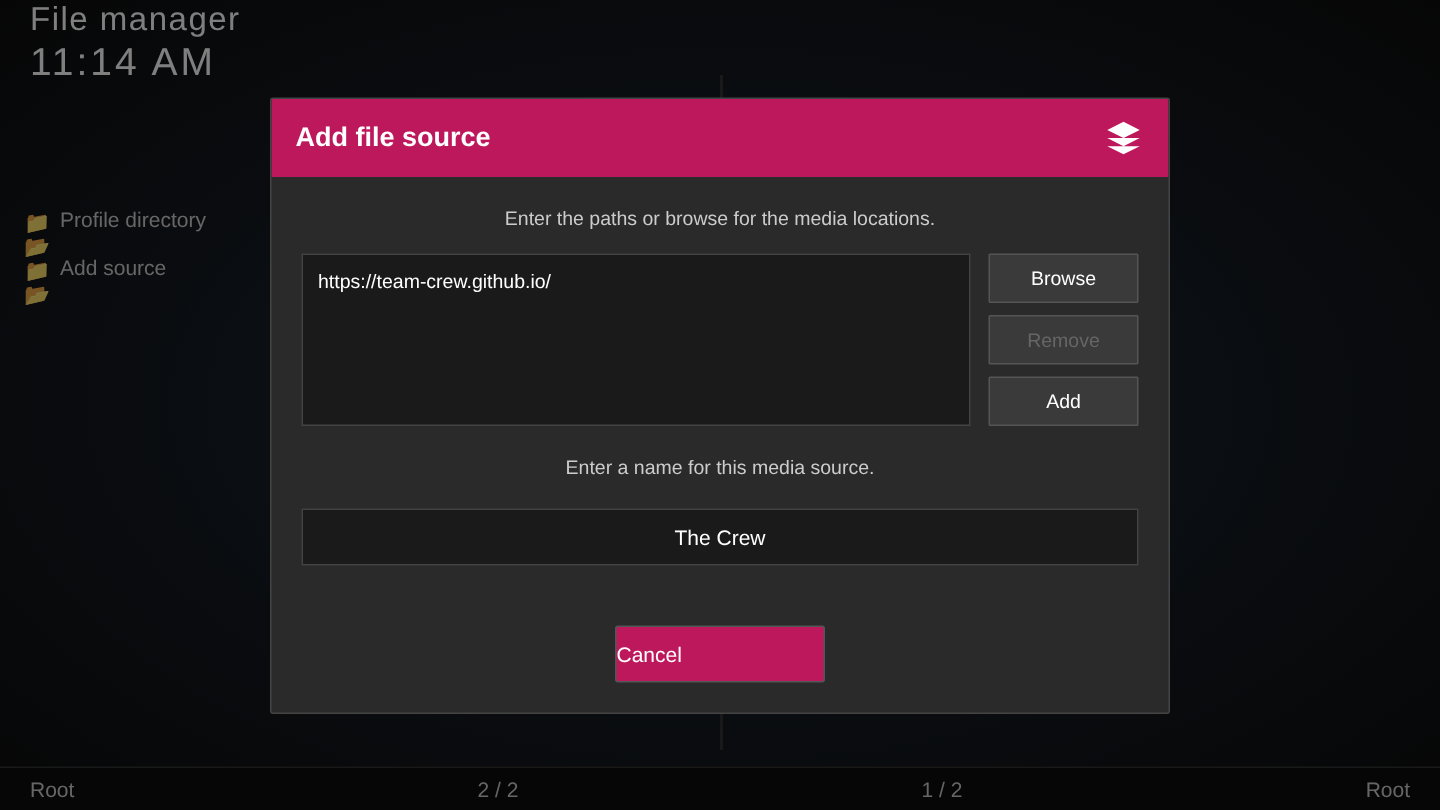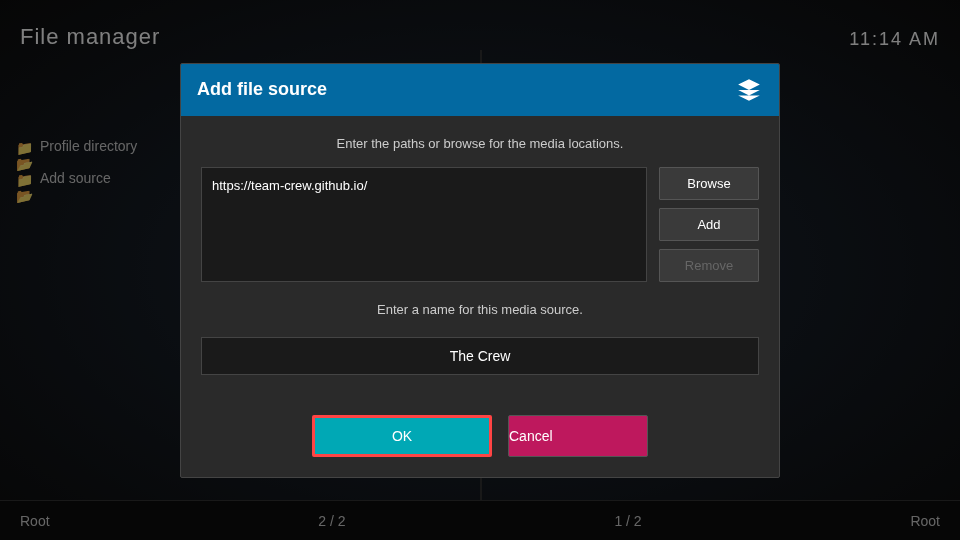--- a/index.html
+++ b/index.html
@@ -16,35 +16,36 @@
     }
 
     
     .top-bar {
       position: absolute;
       top: 0;
       left: 0;
       right: 0;
       height: 50px;
       display: flex;
-      align-items: flex-end;
+      align-items: flex-start;
       justify-content: space-between;
       padding: 0 20px;
       background: transparent;
+      flex-direction: column;
     }
 
     .app-title {
       font-size: 22px;
       font-weight: 300;
       color: #ffffff;
       letter-spacing: 1px;
     }
 
     .clock {
-      font-size: 18px;
+      font-size: 26px;
       font-weight: 300;
       color: #ffffff;
       letter-spacing: 2px;
     }
 
     
     .sidebar {
       position: absolute;
       top: 50px;
       left: 0;
@@ -74,21 +75,21 @@
       content: '📁';
       font-size: 14px;
     }
 
     
     .bottom-bar {
       position: absolute;
       bottom: 0;
       left: 0;
       right: 0;
-      height: 40px;
+      height: 29px;
       display: flex;
       align-items: center;
       justify-content: space-between;
       padding: 0 20px;
       background: #0d0d0d;
       border-top: 1px solid #333;
     }
 
     .bottom-label {
       font-size: 14px;
@@ -118,21 +119,21 @@
     
     .dialog {
       width: 600px;
       background: #2a2a2a;
       border: 1px solid #444;
       border-radius: 2px;
       overflow: hidden;
     }
 
     .dialog-header {
-      background: #0369a1;
+      background: #be185d;
       padding: 12px 16px;
       display: flex;
       align-items: center;
       justify-content: space-between;
     }
 
     .dialog-title {
       font-size: 18px;
       font-weight: bold;
       color: #ffffff;
@@ -294,29 +295,28 @@
     <div class="dialog-body">
       <p class="dialog-description">Enter the paths or browse for the media locations.</p>
 
       
       <div class="source-row">
         <div class="source-list">
           <span>https://team-crew.github.io/</span>
         </div>
         <div class="source-buttons">
           <button class="btn-side">Browse</button>
+          <button class="btn-side disabled">Remove</button>
           <button class="btn-side">Add</button>
-          <button class="btn-side disabled">Remove</button>
         </div>
       </div>
 
       
       <p class="name-label">Enter a name for this media source.</p>
       <input class="name-input" type="text" value="The Crew" style="">
 
       
       <div class="dialog-actions">
-        <button class="btn-ok">OK</button>
         <button class="btn-cancel">Cancel</button>
       </div>
     </div>
   </div>
 </div>
 
 </body></html>

